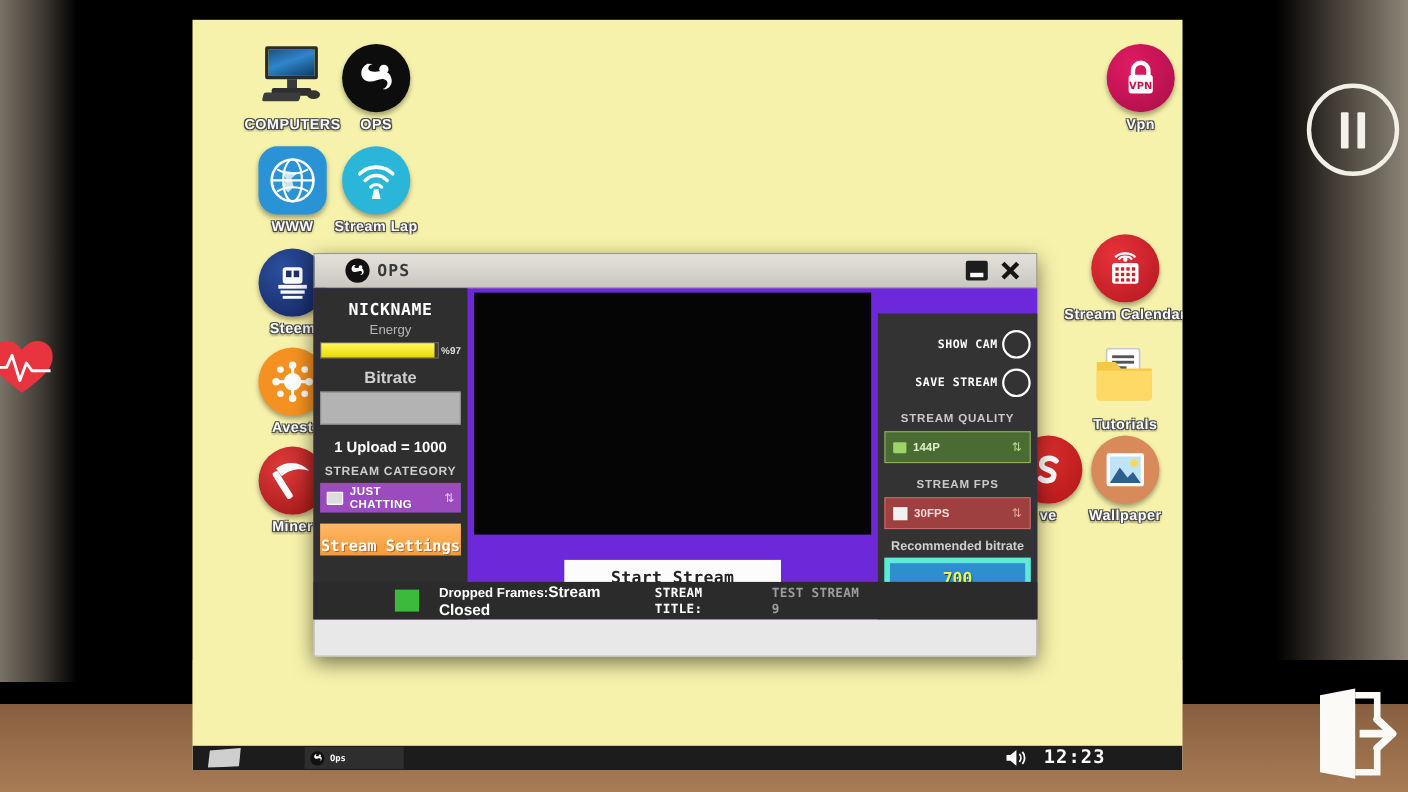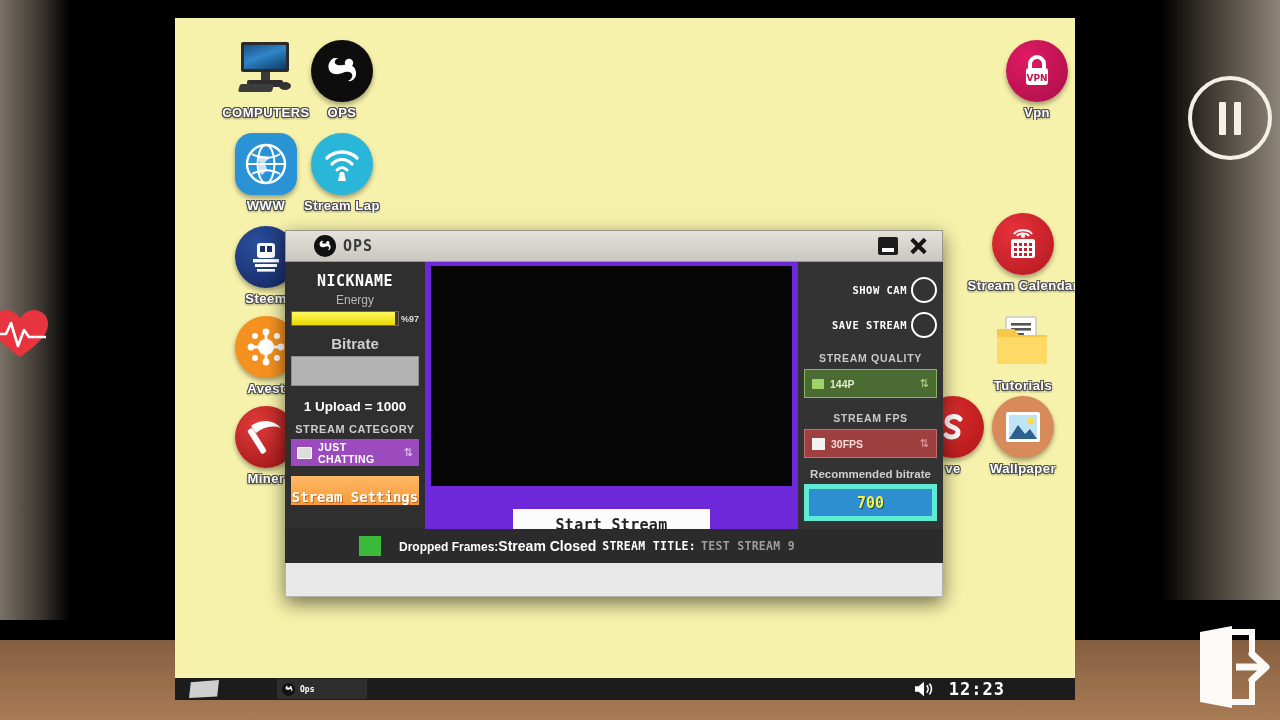--- a/index.html
+++ b/index.html
@@ -83,21 +83,21 @@
     text-shadow:1px 1px 0 rgba(120,60,0,.55);}
 
   
   .previewcol{flex:1;display:flex;flex-direction:column;}
   .preview{height:220px;background:#050505;margin:4px 6px 0;}
   .startrow{flex:1;display:flex;align-items:center;justify-content:center;}
   .startbtn{width:197px;height:31px;background:#fcfcfc;display:flex;align-items:center;justify-content:center;cursor:pointer;}
   .startbtn span{font-size:15px;font-weight:bold;color:#232323;font-family:"DejaVu Sans Mono",monospace;letter-spacing:.3px;}
 
   
-  .rpanel{width:145px;background:#333;padding:6px 6px 0;box-sizing:border-box;}
+  .rpanel{width:145px;background:#333;padding:6px 6px 0;box-sizing:border-box;margin-top:23px;}
   .togrow{display:flex;align-items:center;justify-content:flex-end;margin-top:9px;}
   .togrow .tl{color:#fff;font-size:10.5px;font-weight:bold;letter-spacing:.5px;font-family:"DejaVu Sans Mono",monospace;}
   .toggle{width:22px;height:22px;border-radius:50%;border:2px solid #fff;margin-left:4px;cursor:pointer;flex:none;}
   .seclbl{color:#c9c9c9;font-size:10.5px;font-weight:bold;text-align:center;margin-top:14px;letter-spacing:.7px;}
   .qsel{height:29px;background:#4a6b32;border:1px solid #8db35f;margin-top:5px;display:flex;align-items:center;
     padding:0 7px;box-sizing:border-box;cursor:pointer;}
   .qsel .qi{width:12px;height:10px;background:#9fd36a;border-radius:1px;margin-right:6px;flex:none;}
   .qsel .qt{color:#dff0c8;font-size:10.5px;font-weight:bold;}
   .qsel .qa{margin-left:auto;color:#b9dc92;font-size:11px;}
   .fsel{height:29px;background:#9e4040;border:1px solid #c96a6a;margin-top:5px;display:flex;align-items:center;
@@ -110,21 +110,21 @@
     align-items:center;justify-content:center;}
   .recbox span{color:#f2f24a;font-size:15px;font-weight:bold;font-family:"DejaVu Sans Mono",monospace;
     text-shadow:1px 1px 0 rgba(0,0,0,.5);}
 
   
   .statusbar{position:absolute;left:0;bottom:0;width:100%;height:34px;background:#2b2b2b;
     display:flex;align-items:center;padding:0 8px;box-sizing:border-box;}
   .greenbox{width:22px;height:20px;background:#3cba3c;margin-left:66px;flex:none;}
   .df{margin-left:18px;color:#fff;font-size:12px;font-weight:bold;}
   .df b{font-size:14px;font-weight:bold;}
-  .sttl{margin-left:auto;margin-right:140px;display:flex;align-items:baseline;gap:5px;}
+  .sttl{margin-left:auto;margin-right:140px;display:flex;align-items:baseline;gap:13px;}
   .sttl .k{color:#fff;font-size:11.5px;font-weight:bold;letter-spacing:.3px;font-family:"DejaVu Sans Mono",monospace;}
   .sttl .v{color:#9d9d9d;font-size:11.5px;font-weight:bold;letter-spacing:.3px;font-family:"DejaVu Sans Mono",monospace;}
 
   
   .taskbar{position:absolute;left:175px;bottom:0;width:900px;height:22px;background:#1c1c1c;display:flex;align-items:center;}
   .tb-start{width:95px;height:22px;position:relative;}
   .tb-flag{position:absolute;left:14px;top:2px;width:30px;height:18px;background:#cfcfcf;
     clip-path:polygon(6% 12%,100% 0%,94% 92%,0% 100%);}
   .tb-task{margin-left:7px;width:90px;height:20px;background:#2e2e2e;display:flex;align-items:center;
     padding-left:5px;box-sizing:border-box;cursor:pointer;gap:5px;}

